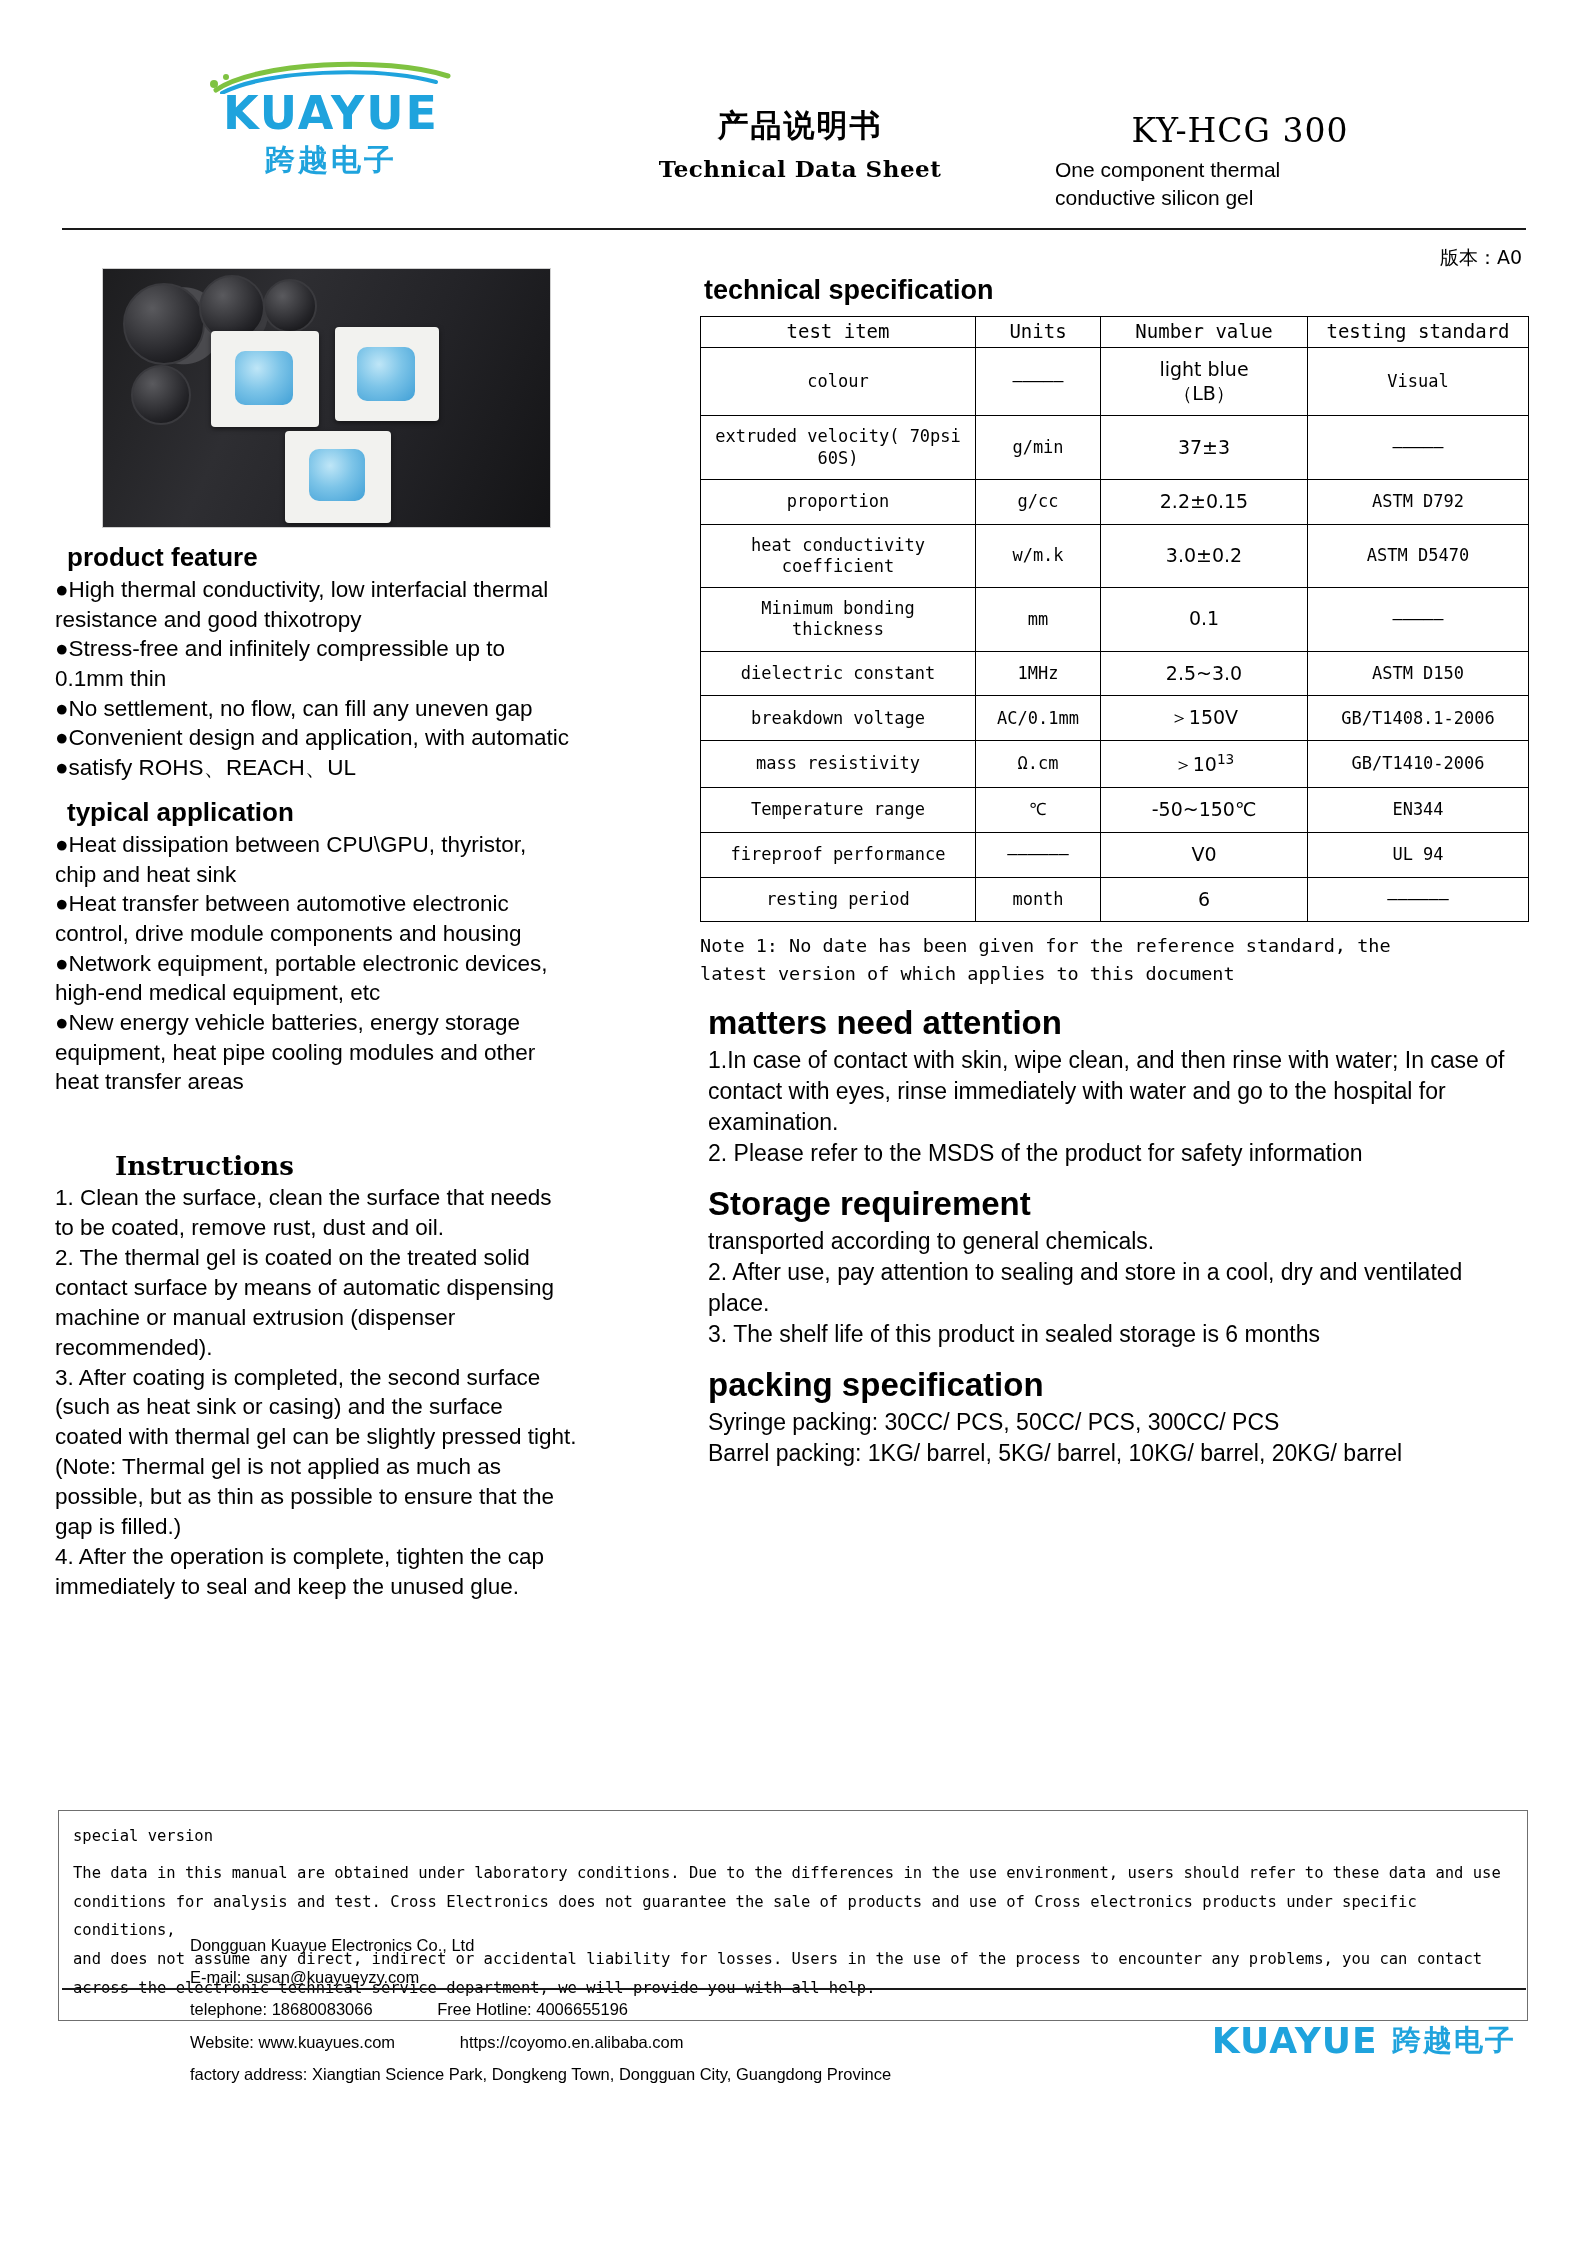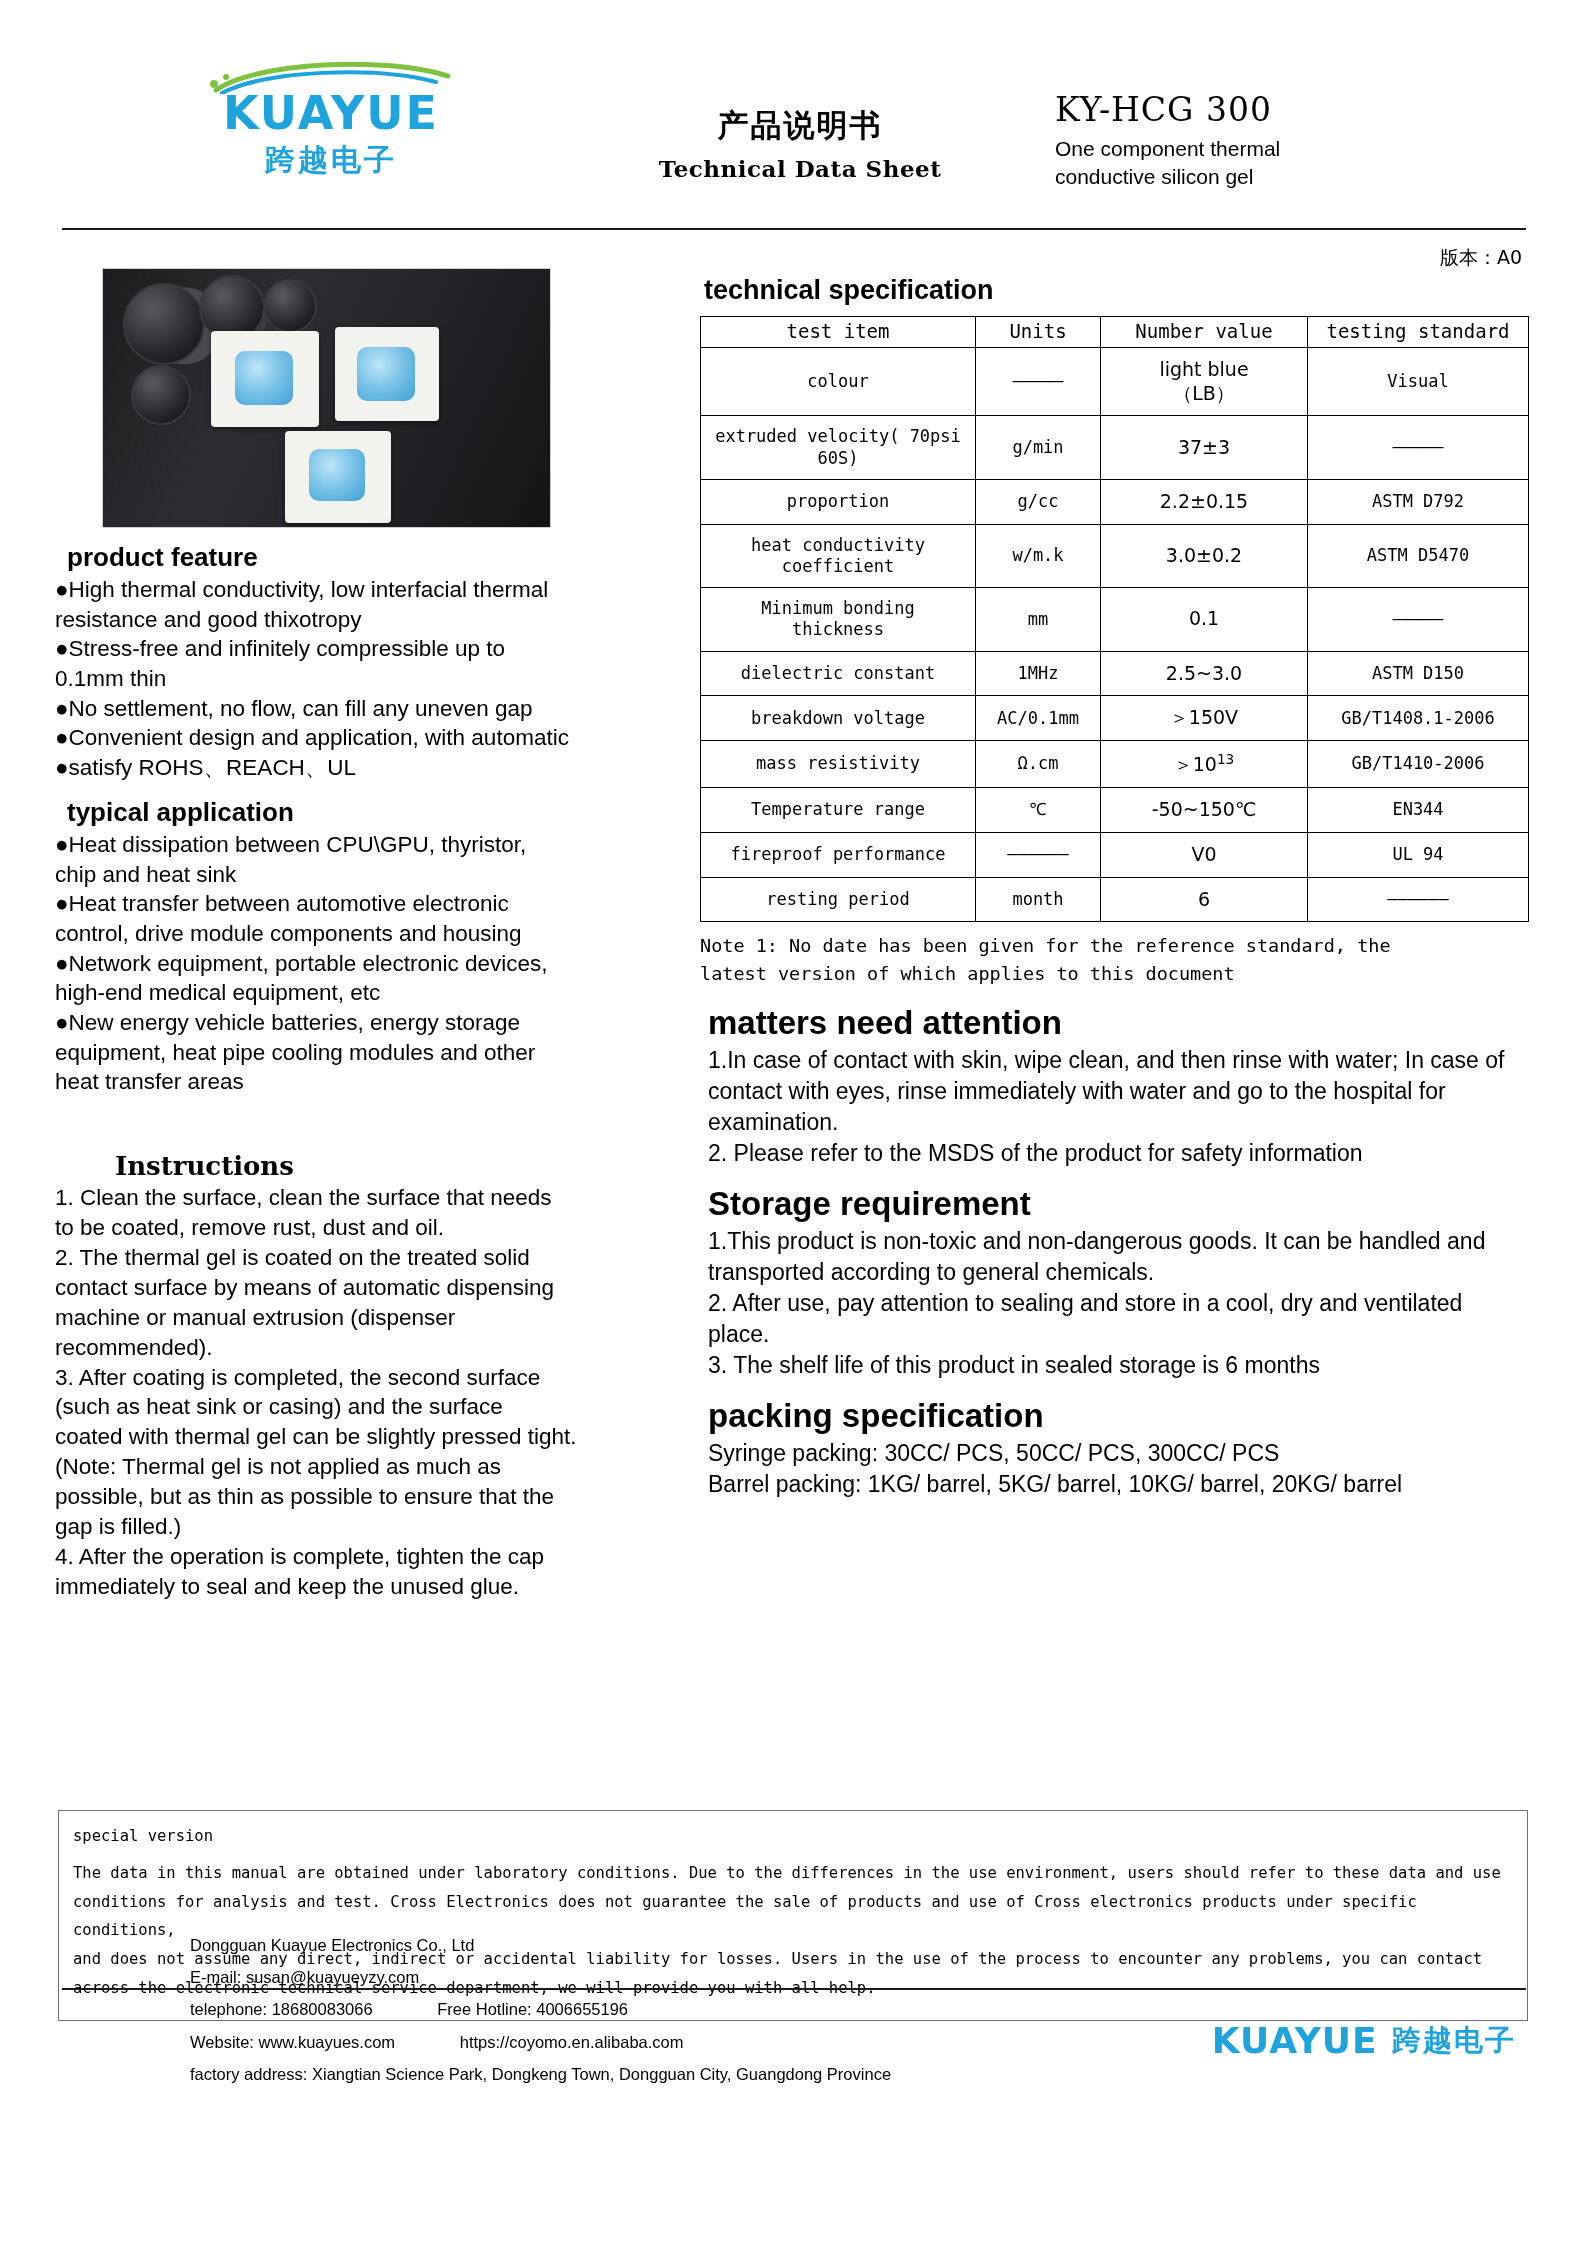--- a/index.html
+++ b/index.html
@@ -81,21 +81,23 @@
   .model-block {
     position: absolute;
     left: 1055px;
     top: 90px;
     width: 470px;
   }
   .model-name {
     font-family: "DejaVu Serif", serif;
     font-size: 33px;
     letter-spacing: 1px;
+    text-align: center;
     width: 370px;
+    margin-top: 21px;
   }
   .model-desc {
     font-size: 21px;
     line-height: 1.35;
     margin-top: 6px;
   }
   .header-rule {
     position: absolute;
     left: 62px;
     right: 62px;
@@ -477,21 +479,20 @@
     <div class="sub-head">matters need attention</div>
     <div class="sub-body">
       <p>1.In case of contact with skin, wipe clean, and then rinse with water; In case of</p>
       <p>contact with eyes, rinse immediately with water and go to the hospital for</p>
       <p>examination.</p>
       <p>2. Please refer to the MSDS of the product for safety information</p>
     </div>
 
     <div class="sub-head">Storage requirement</div>
     <div class="sub-body">
-      <p>1.This product is non-toxic and non-dangerous goods. It can be handled and</p>
       <p>transported according to general chemicals.</p>
       <p>2. After use, pay attention to sealing and store in a cool, dry and ventilated place.</p>
       <p>3. The shelf life of this product in sealed storage is 6 months</p>
     </div>
 
     <div class="sub-head">packing specification</div>
     <div class="sub-body">
       <p>Syringe packing: 30CC/ PCS, 50CC/ PCS, 300CC/ PCS</p>
       <p>Barrel packing: 1KG/ barrel, 5KG/ barrel, 10KG/ barrel, 20KG/ barrel</p>
     </div>

